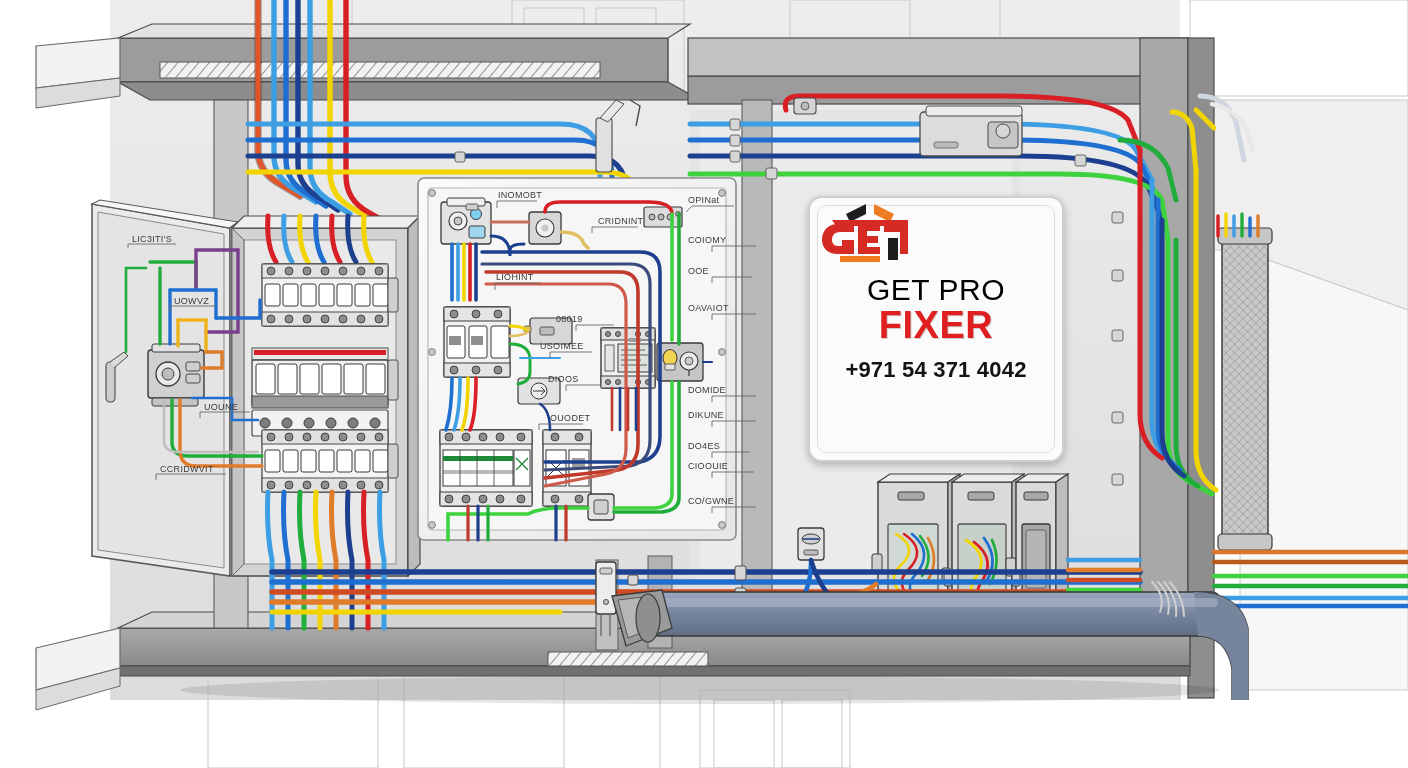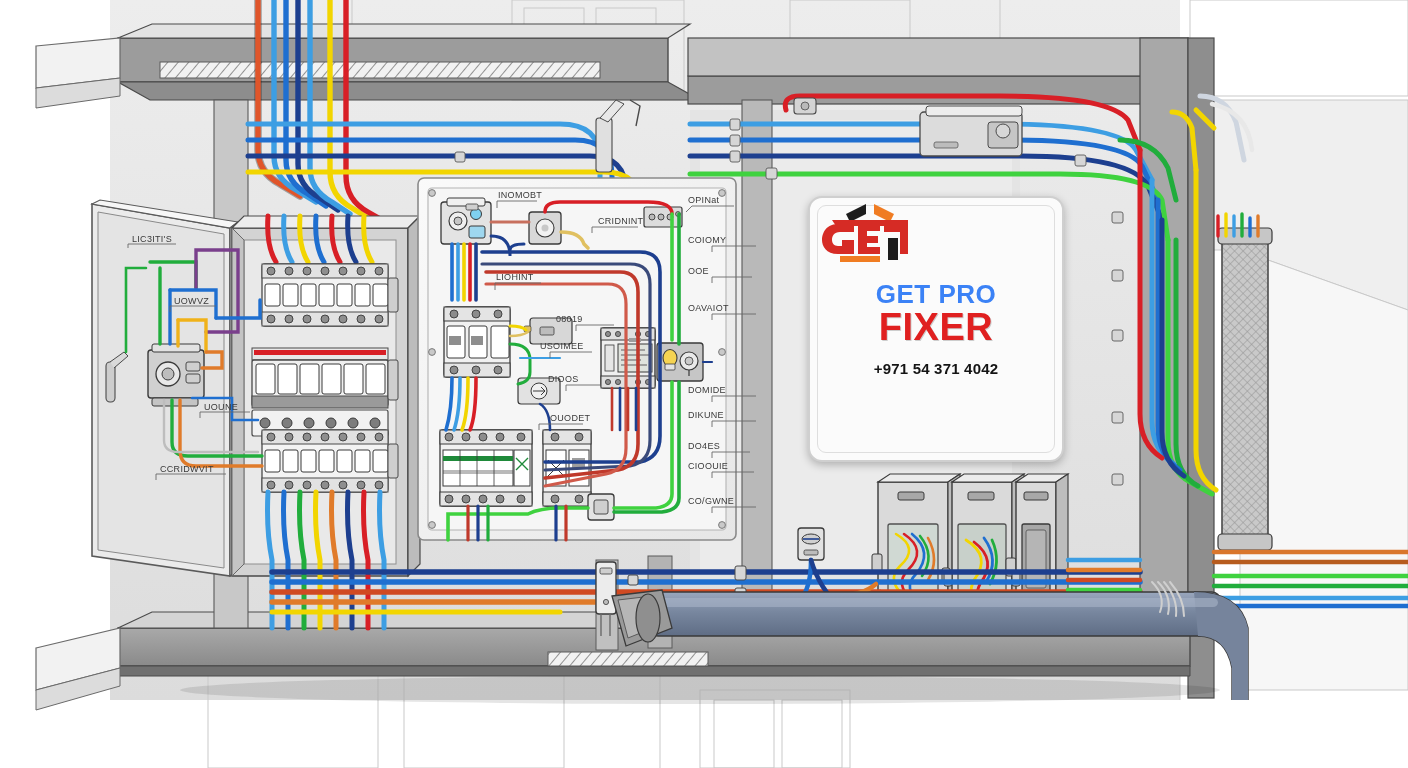--- a/index.html
+++ b/index.html
@@ -13,24 +13,24 @@
     position:absolute;left:808px;top:196px;width:252px;height:262px;
     background:#fbfbfb;border:2px solid #cfcfcf;border-radius:14px;
     box-shadow:0 3px 9px rgba(0,0,0,.25);
     display:flex;flex-direction:column;align-items:center;justify-content:center;
   }
   #logo-card:before{
     content:"";position:absolute;left:7px;top:7px;right:7px;bottom:7px;
     border:1px solid #dedede;border-radius:9px;pointer-events:none;
   }
   #logo-mark{width:120px;height:70px;margin-bottom:4px;}
-  #brand-top{font-size:26px;font-weight:bold;color:#3b82f6;letter-spacing:.5px;line-height:1;}
+  #brand-top{font-size:30px;font-weight:normal;color:#000000;letter-spacing:.5px;line-height:1;}
   #brand-bottom{font-size:38px;font-weight:bold;color:#e02020;letter-spacing:.5px;line-height:1.05;margin-top:1px;
     text-shadow:1px 1px 0 rgba(0,0,0,.18);text-align:center;}
-  #brand-phone{font-size:15px;font-weight:bold;color:#141414;margin-top:12px;letter-spacing:.2px;}
+  #brand-phone{font-size:22px;font-weight:bold;color:#141414;margin-top:12px;letter-spacing:.2px;}
 </style>
 </head>
 <body>
 
 <div id="stage">
 
 <svg width="1408" height="768" viewBox="0 0 1408 768">
   <defs>
     <linearGradient id="slabG" x1="0" y1="0" x2="0" y2="1">
       <stop offset="0" stop-color="#a9a9a9"></stop>

